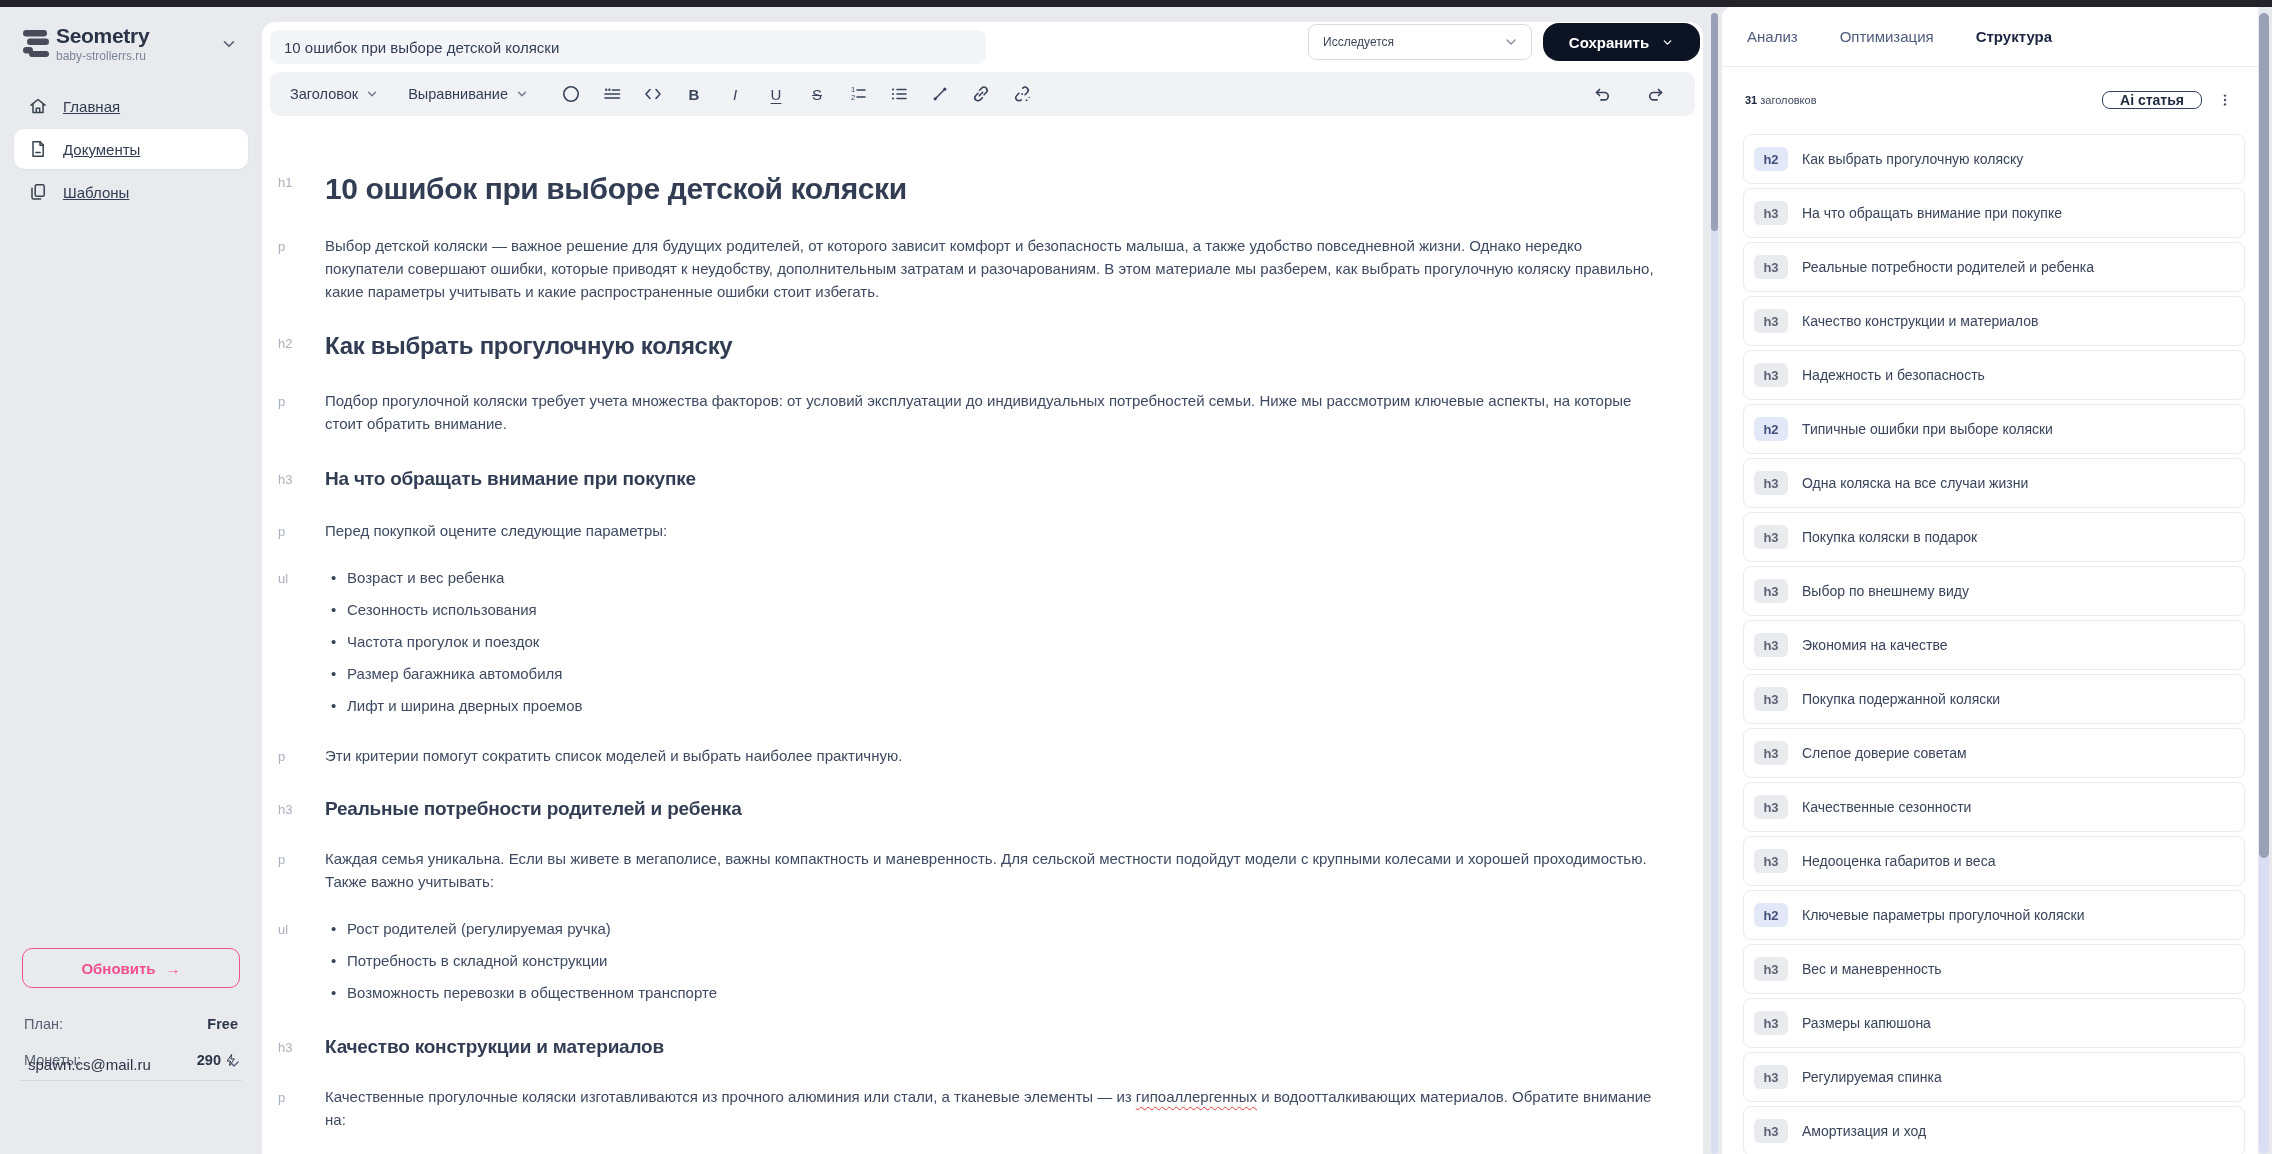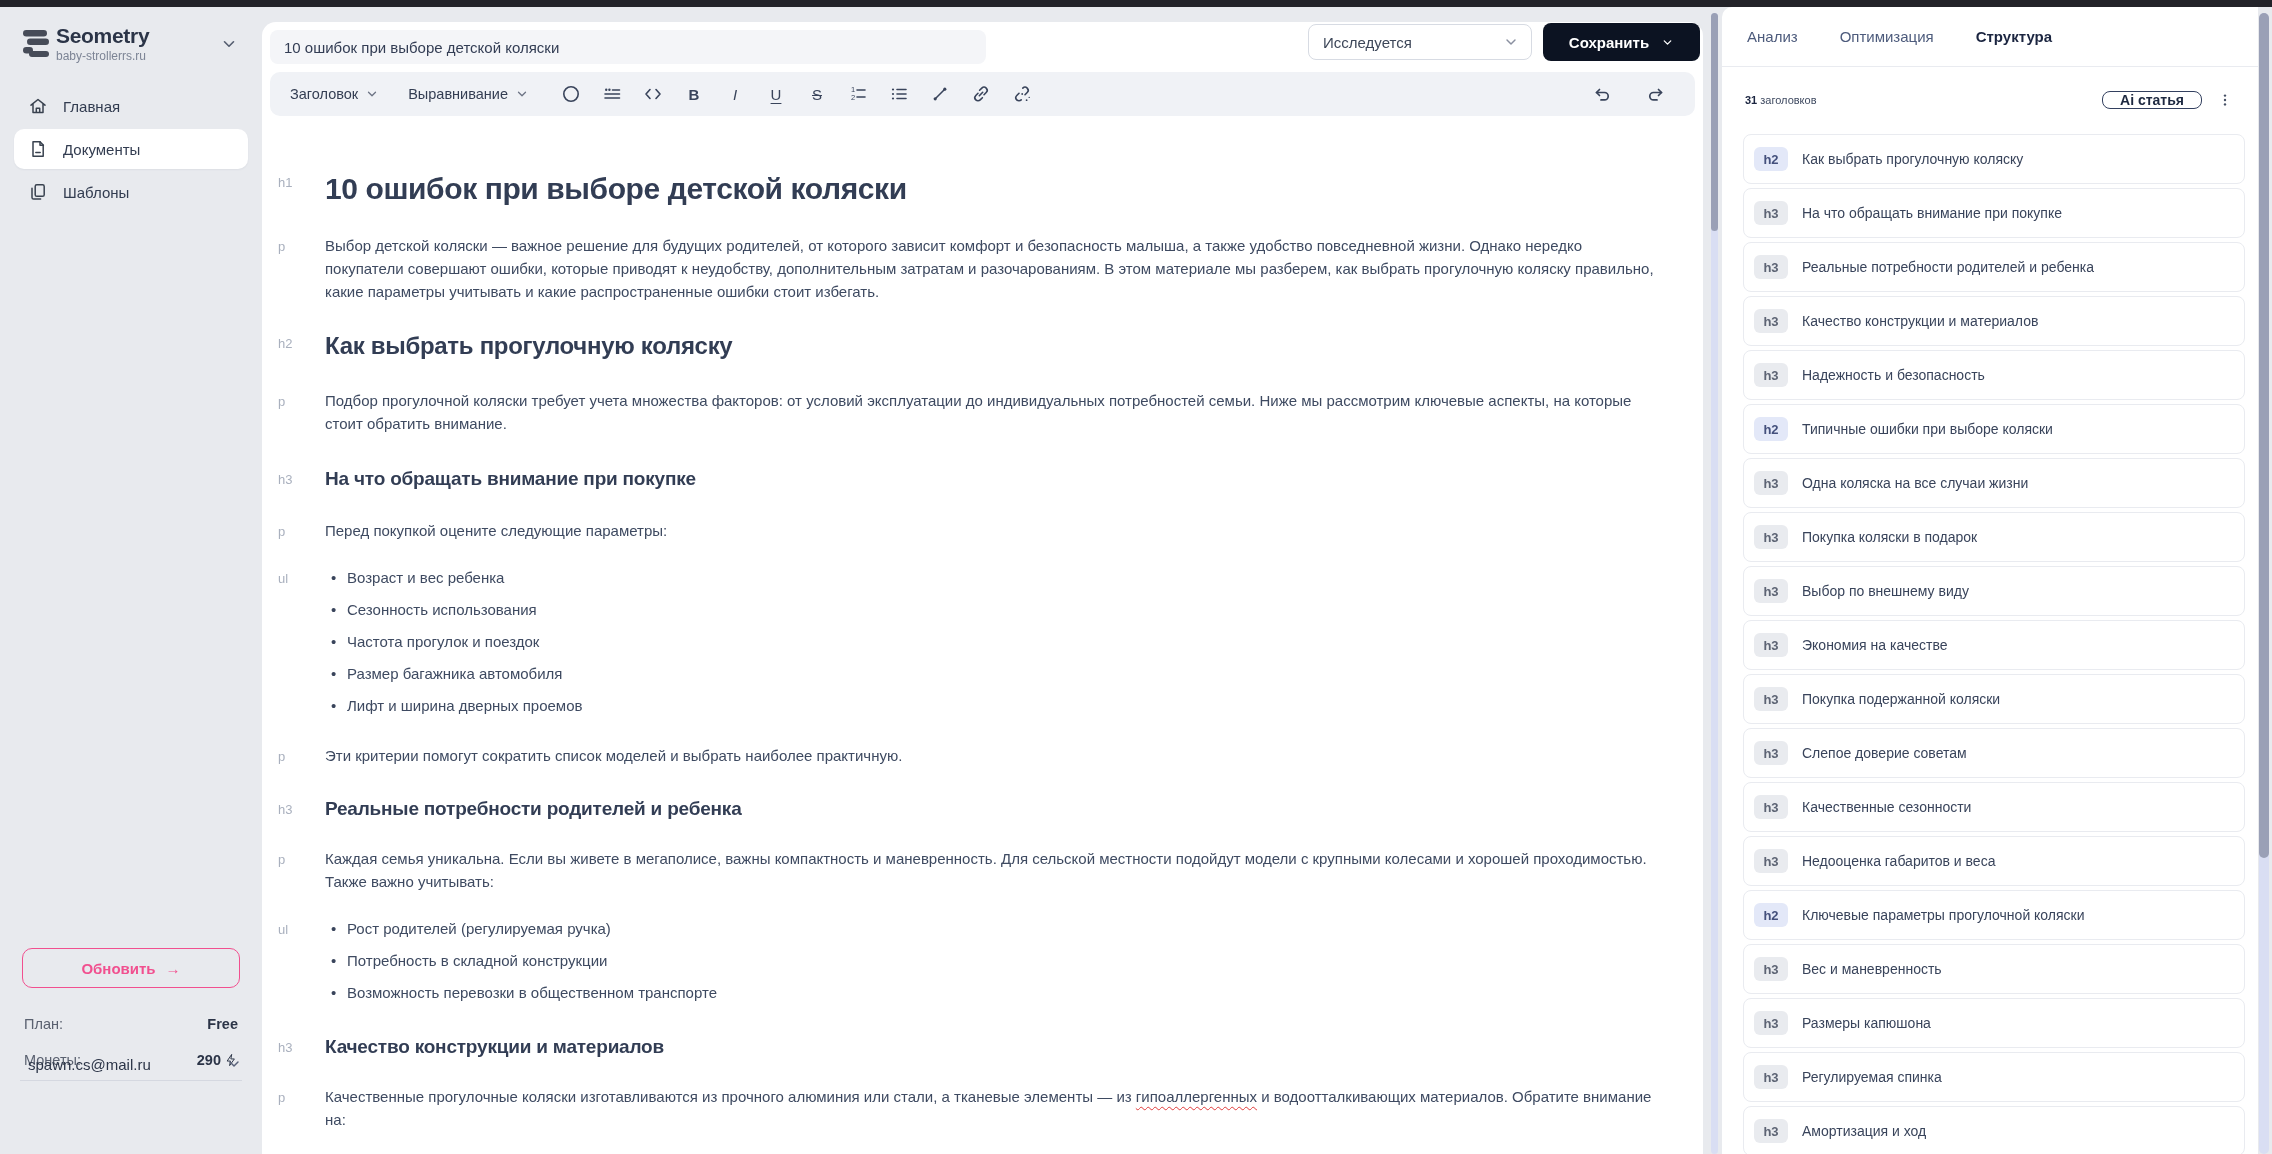--- a/index.html
+++ b/index.html
@@ -14,21 +14,21 @@
 
   
   #sidebar { left:0; top:7px; width:262px; height:1147px; }
   .logo-row { position:absolute; left:16px; top:10px; width:230px; height:52px; display:flex; align-items:center; }
   .logo-mark { width:40px; height:40px; color:#474c58; }
   .logo-text { }
   .logo-title { font-size:21px; font-weight:700; color:#2b3447; letter-spacing:-0.3px; }
   .logo-domain { font-size:12px; color:#7c8495; margin-top:1px; }
   .logo-chev { position:absolute; right:8px; top:18px; color:#555e70; }
 
-  .menu { position:absolute; left:14px; top:79px; width:234px; }
+  .menu { position:absolute; left:14px; top:79px; width:234px;text-decoration:underline; }
   .menu-item { height:40px; margin-bottom:3px; display:flex; align-items:center; padding-left:14px; gap:15px;
     border-radius:10px; font-size:15px; color:#323c50; cursor:pointer; }
   .menu-item .mi-icon { color:#39424f; }
   .menu-item.active { background:#ffffff; box-shadow:0 1px 2px rgba(40,50,80,.06); }
 
   .upgrade-btn { position:absolute; left:22px; top:941px; width:218px; height:40px;
     border:1.5px solid #f1508f; border-radius:10px; background:transparent;
     color:#f1508f; font-size:15px; font-weight:600; display:flex; align-items:center; justify-content:center; gap:10px; cursor:pointer;
     font-family:inherit; }
   .plan-row { position:absolute; left:24px; width:214px; height:22px; display:flex; align-items:center; font-size:14.5px; }
@@ -40,24 +40,24 @@
   .account-row { position:absolute; left:28px; right:20px; top:1042px; height:30px; display:flex; align-items:center; font-size:15px; color:#2b3447; }
   .account-row .chev { margin-left:auto; color:#59627a; }
 
   
   #main-card { left:262px; top:22px; width:1441px; height:1132px; background:#fff; border-radius:14px 14px 0 0; }
   #doc-title-input { position:absolute; left:8px; top:8px; width:716px; height:34px; background:#f4f5f8;
     border:none; border-radius:8px; padding:0 14px; font-size:15px; font-weight:500; color:#333d54;
     font-family:inherit; outline:none; }
   #status-select { position:absolute; left:1046px; top:2px; width:224px; height:36px; background:#fff;
     border:1px solid #d7dbe3; border-radius:8px; display:flex; align-items:center; padding:0 12px 0 14px;
-    font-size:15px; color:#3d4759; cursor:pointer; }
+    font-size:12px; color:#3d4759; cursor:pointer; }
   #status-select .chev { margin-left:auto; color:#8a90a0; }
   #save-btn { position:absolute; left:1281px; top:1px; width:157px; height:38px; background:#0c1322;
-    border:none; border-radius:8px; color:#fff; font-size:15px; font-weight:600;
+    border:none; border-radius:16px; color:#fff; font-size:15px; font-weight:600;
     display:flex; align-items:center; justify-content:center; gap:12px; cursor:pointer; font-family:inherit; }
 
   #toolbar { position:absolute; left:8px; top:50px; width:1425px; height:44px; background:#f0f2f6;
     border-radius:10px; display:flex; align-items:center; padding:0 20px; gap:15px; }
   .tb-dd { display:flex; align-items:center; gap:7px; font-size:14.5px; color:#343e53; cursor:pointer; margin-right:14px; }
   .tb-dd .chev { color:#6c7384; }
   .tb-btn { width:26px; height:28px; display:flex; align-items:center; justify-content:center; color:#39445b; cursor:pointer; }
   .tb-letter { font-size:15px; font-weight:600; }
   .tb-letter.it { font-style:italic; font-weight:500; }
   .tb-letter.un { text-decoration:underline; text-underline-offset:3px; font-weight:500; }

